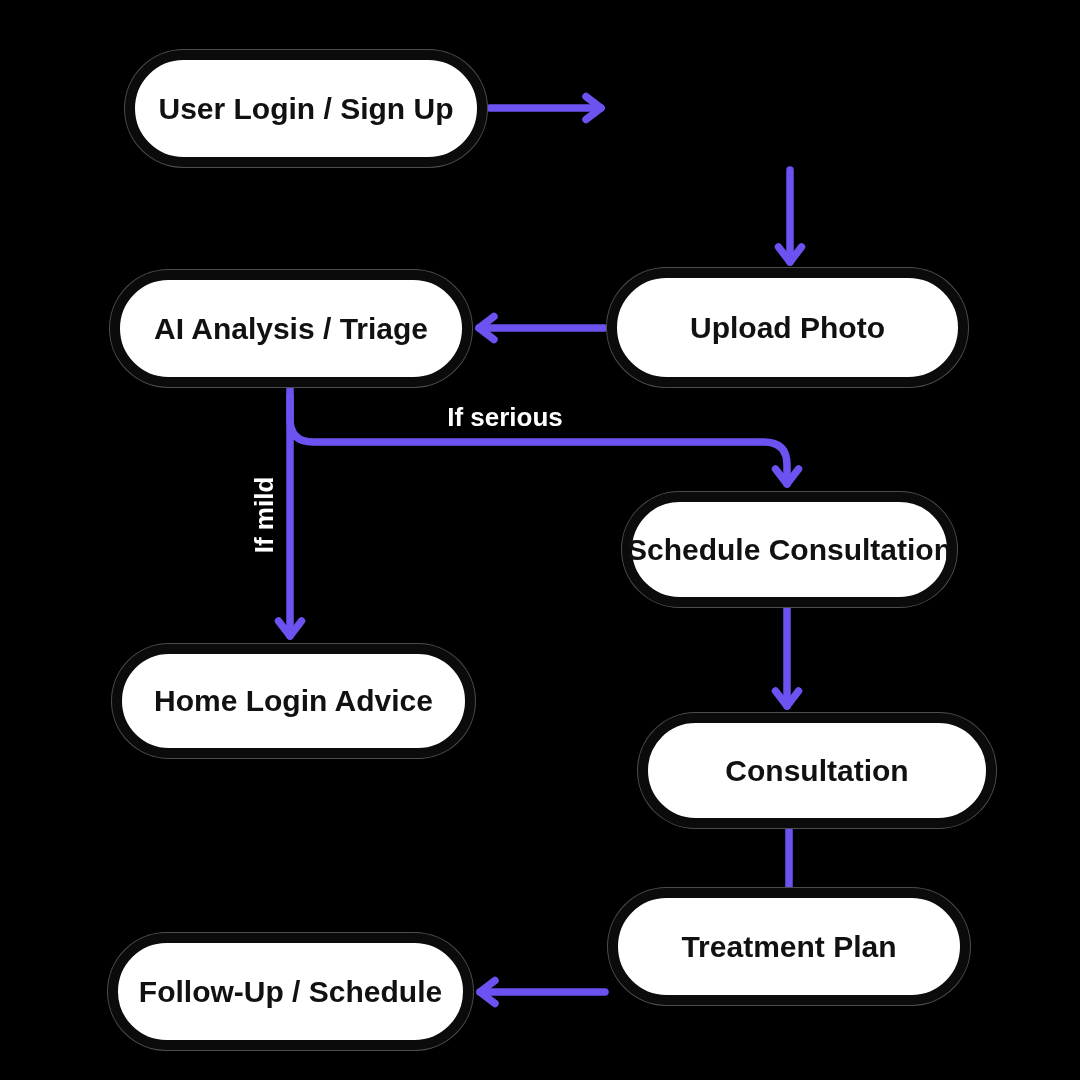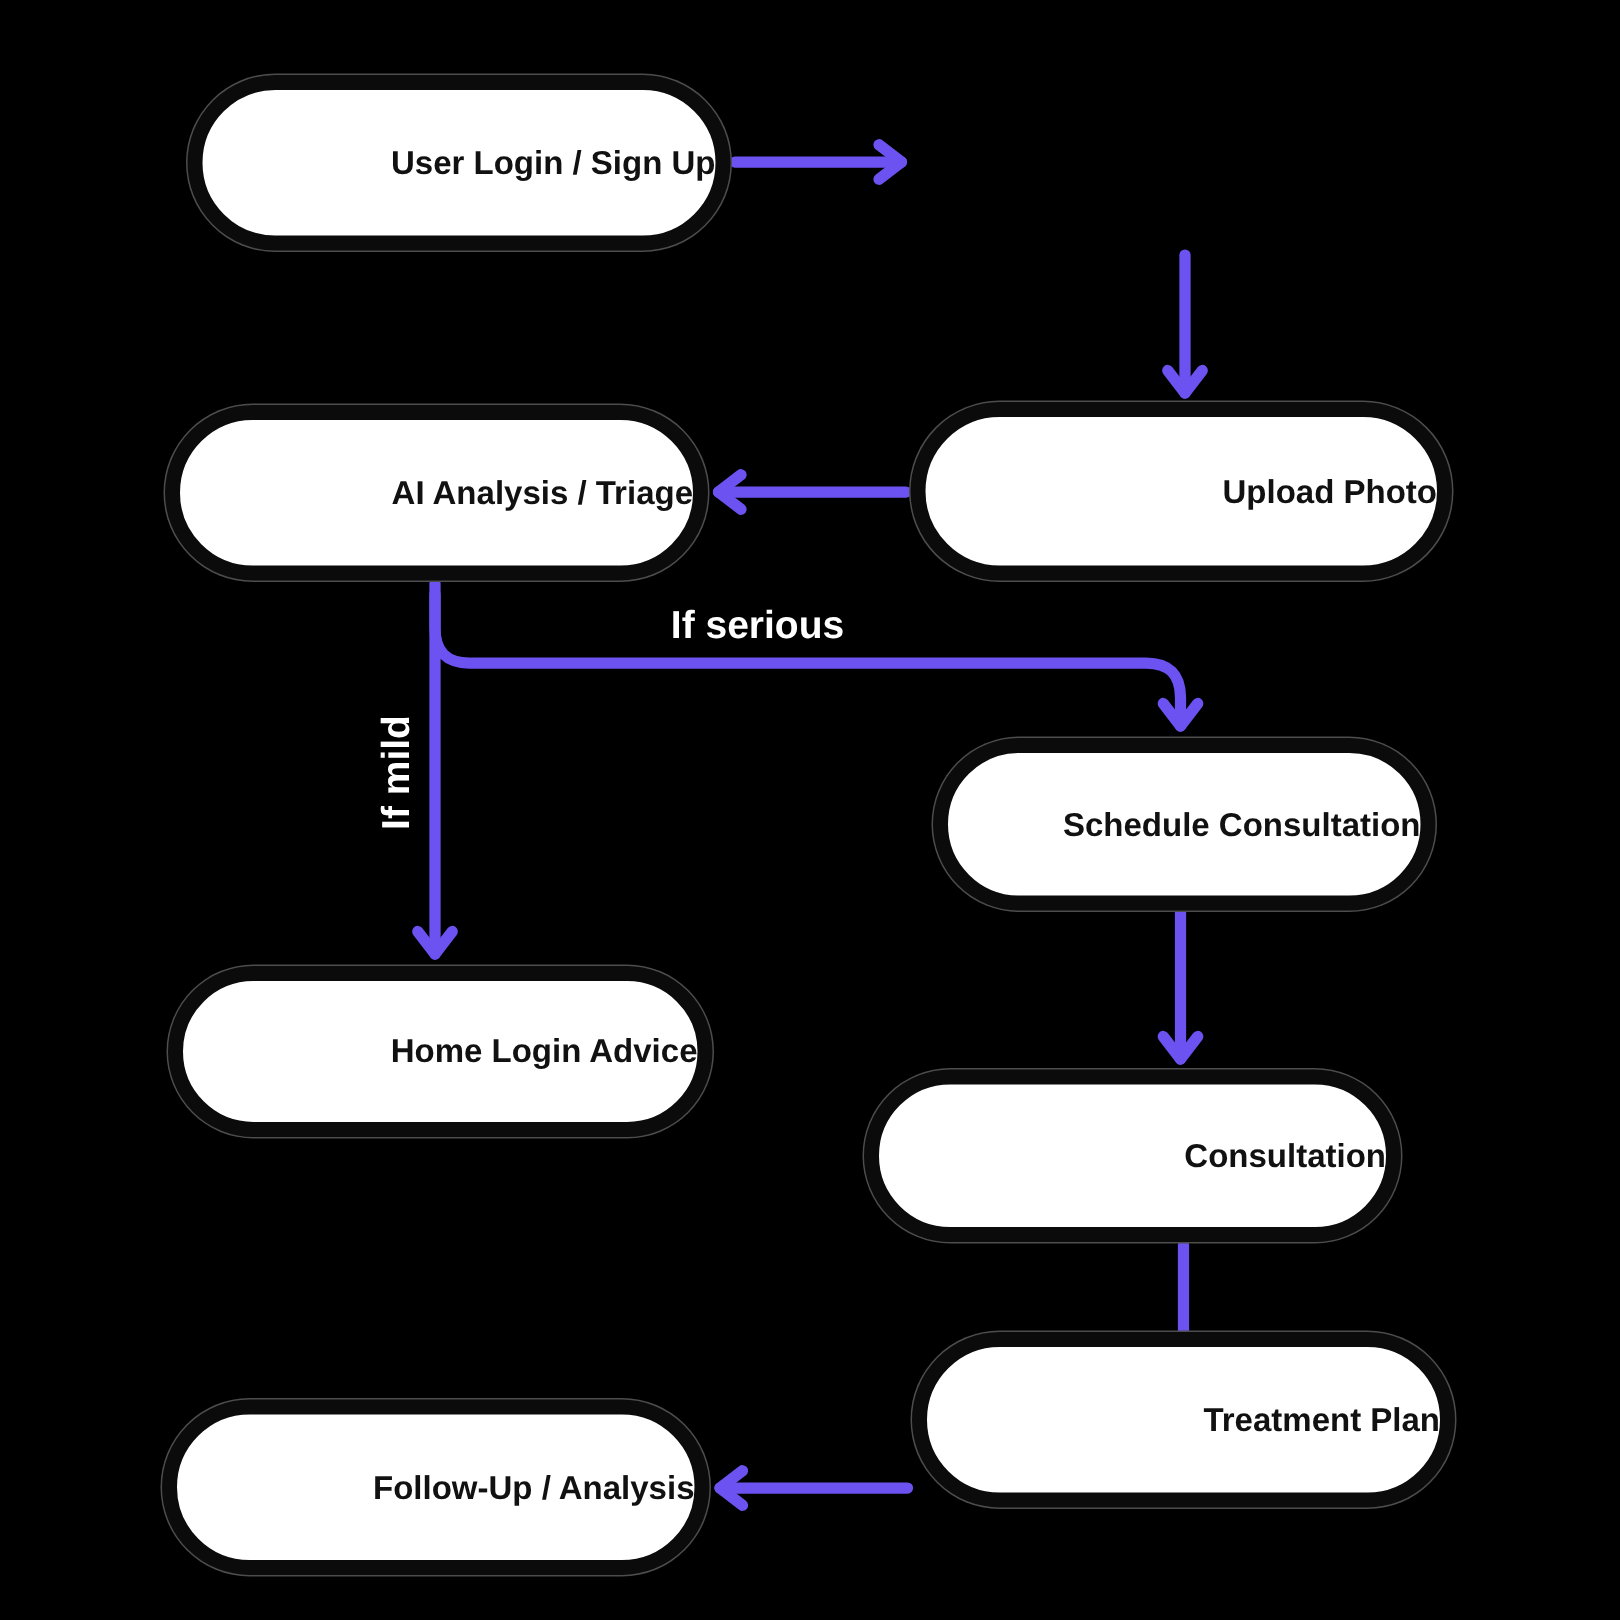--- a/index.html
+++ b/index.html
@@ -44,35 +44,35 @@
   }
   .node {
     position: absolute;
     box-sizing: border-box;
     background: var(--box-fill);
     border: 10px solid var(--box-border);
     border-radius: 60px;
     box-shadow: 0 0 0 1px var(--box-edge);
     display: flex;
     align-items: center;
-    justify-content: flex-end;
+    justify-content: center;
     text-align: center;
     color: var(--node-text);
-    font-size: 22px;
+    font-size: 30px;
     font-weight: 700;
     white-space: nowrap;
   }
   
   .n-user-login   { left: 125px; top:  50px; width: 362px; height: 117px; }
   .n-describe     { left: 607px; top:  47px; width: 365px; height: 120px; }
   .n-upload       { left: 607px; top: 268px; width: 361px; height: 119px; }
   .n-ai           { left: 110px; top: 270px; width: 362px; height: 117px; }
   .n-schedule     { left: 622px; top: 492px; width: 335px; height: 115px; }
   .n-homecare     { left: 112px; top: 644px; width: 363px; height: 114px; }
-  .n-consult      { left: 576px; top: 713px; width: 358px; height: 115px; }
+  .n-consult      { left: 638px; top: 713px; width: 358px; height: 115px; }
   .n-treatment    { left: 608px; top: 888px; width: 362px; height: 117px; }
   .n-followup     { left: 108px; top: 933px; width: 365px; height: 117px; }
 
   .edge-label {
     position: absolute;
     color: var(--edge-label-text);
     font-size: 26px;
     font-weight: 700;
     white-space: nowrap;
   }
@@ -129,19 +129,19 @@
 
   <div class="node n-consult">
     <span>Consultation</span>
   </div>
 
   <div class="node n-treatment">
     <span>Treatment Plan</span>
   </div>
 
   <div class="node n-followup">
-    <span>Follow-Up / Analysis</span>
+    <span>Follow-Up / Schedule</span>
   </div>
 
   <div class="edge-label lbl-serious">If serious</div>
   <div class="edge-label lbl-mild">If mild</div>
 
 </div>
 
 </body></html>

